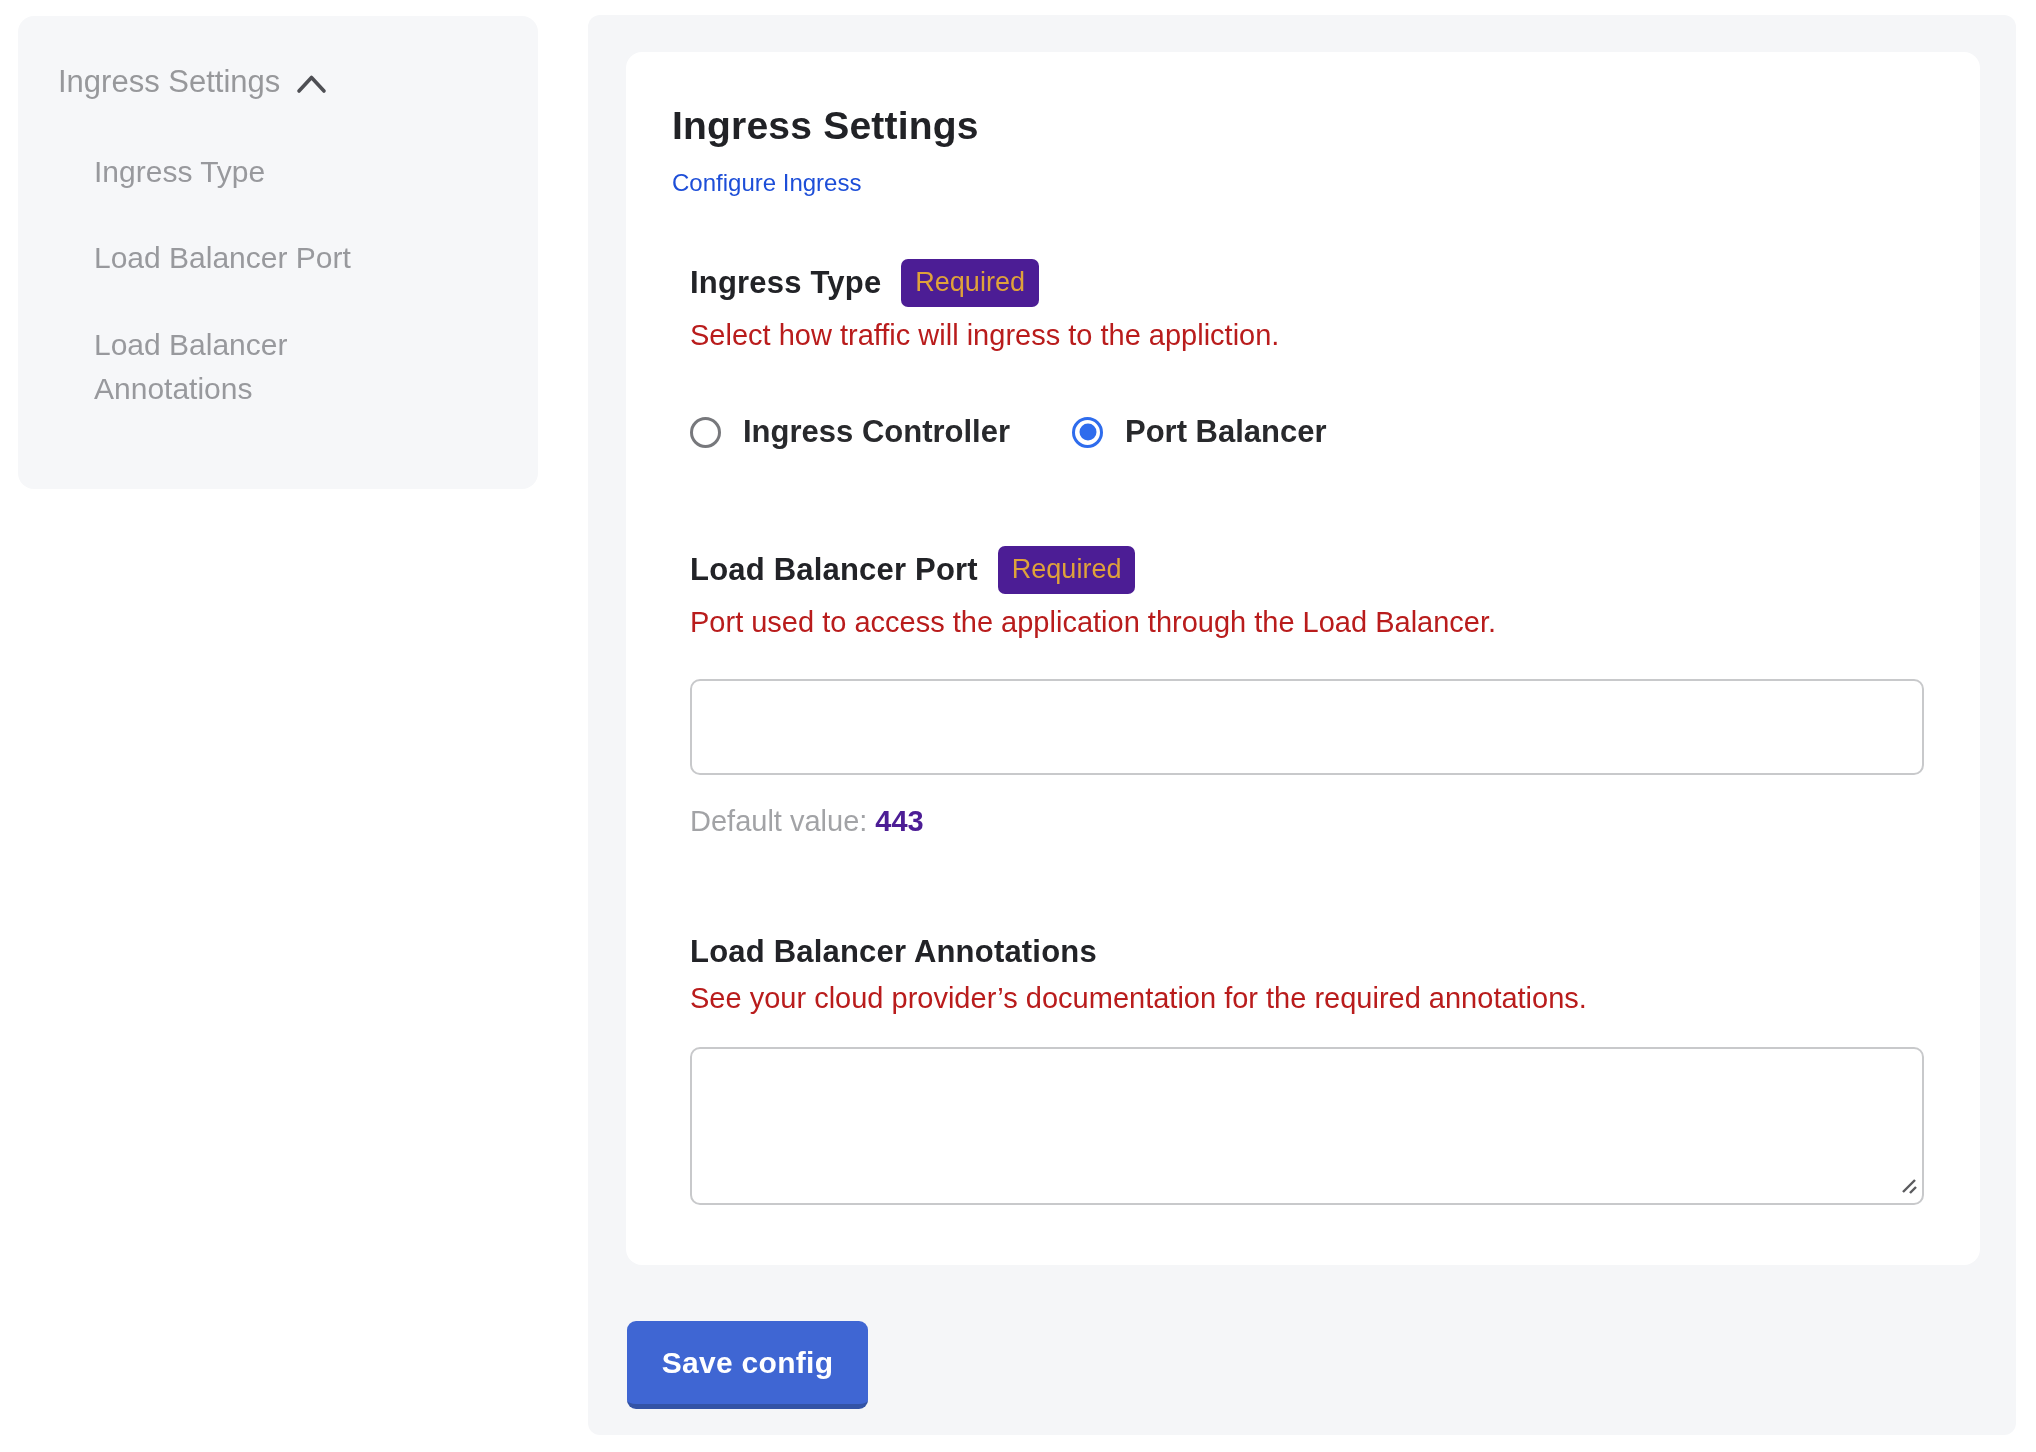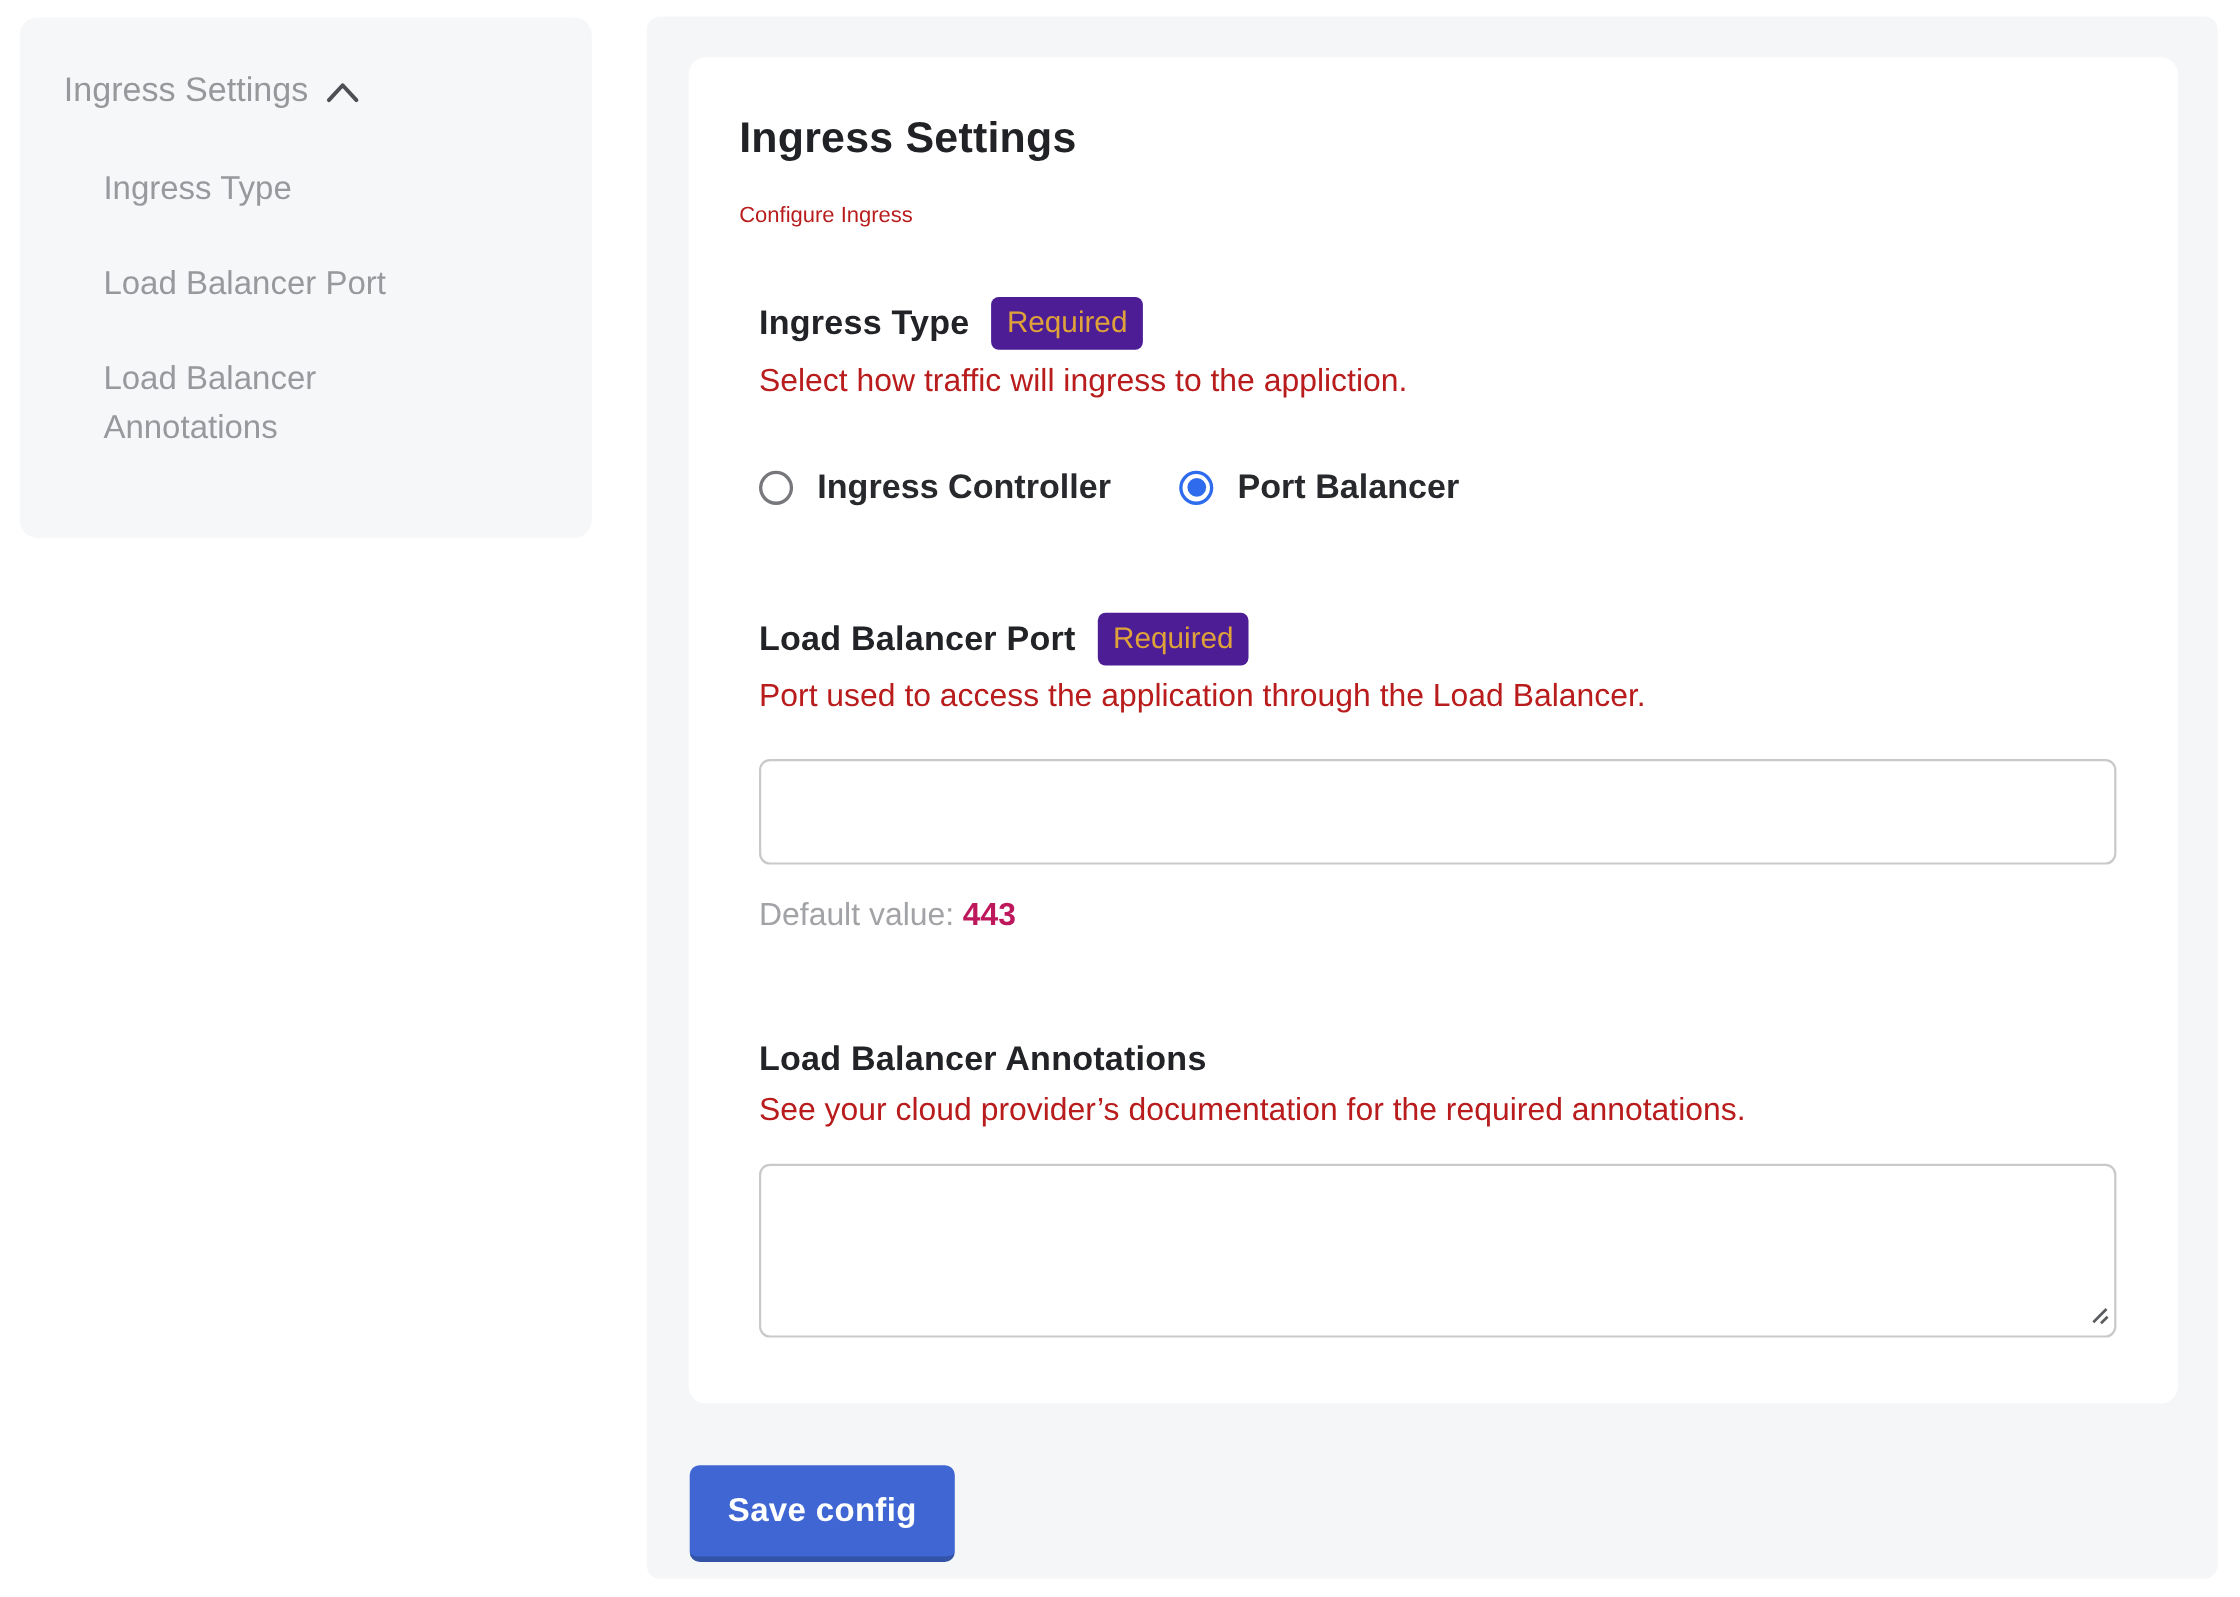--- a/index.html
+++ b/index.html
@@ -48,22 +48,22 @@
     border-radius: 16px;
     width: 1354px;
     min-height: 1210px;
     padding: 52px 56px 60px 46px;
   }
   .card h1 {
     font-size: 39px; font-weight: 700; color: #212226;
     letter-spacing: 0.2px;
   }
   .subtitle {
-    margin-top: 37px;
-    font-size: 20px; color: #b91c1c;
+    margin-top: 21px;
+    font-size: 24px; color: #1d4ed8;
   }
   .sections { margin-left: 18px; }
 
   .section { margin-top: 62px; }
   .section.gap-lg { margin-top: 96px; }
   .label-row { display: flex; align-items: center; gap: 20px; }
   .label-row h2 {
     font-size: 31px; font-weight: 700; color: #222327;
     letter-spacing: 0.2px;
   }
@@ -107,21 +107,21 @@
     margin-top: 40px;
     width: 1234px; height: 96px;
     border: 2px solid #c8c9cb;
     border-radius: 10px;
     background: #ffffff;
     font-size: 30px; color: #222;
     padding: 0 20px;
     outline: none;
   }
   .default-line { margin-top: 30px; font-size: 29px; color: #a2a3a6; }
-  .default-line b { color: #be185d; font-weight: 700; margin-left: 8px; }
+  .default-line b { color: #4c1d95; font-weight: 700; margin-left: 8px; }
 
   .textarea-wrap { position: relative; margin-top: 32px; width: 1234px; }
   .annotations-textarea {
     display: block;
     width: 1234px; height: 158px;
     border: 2px solid #c8c9cb;
     border-radius: 10px;
     background: #ffffff;
     font-size: 30px; color: #222;
     font-family: "Liberation Sans", "DejaVu Sans", sans-serif;

